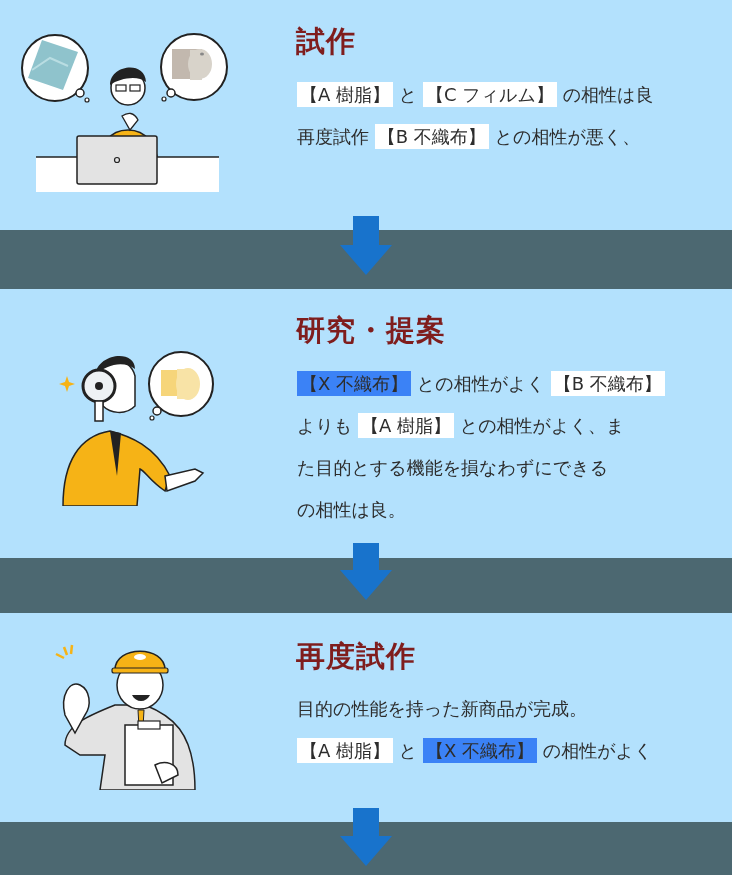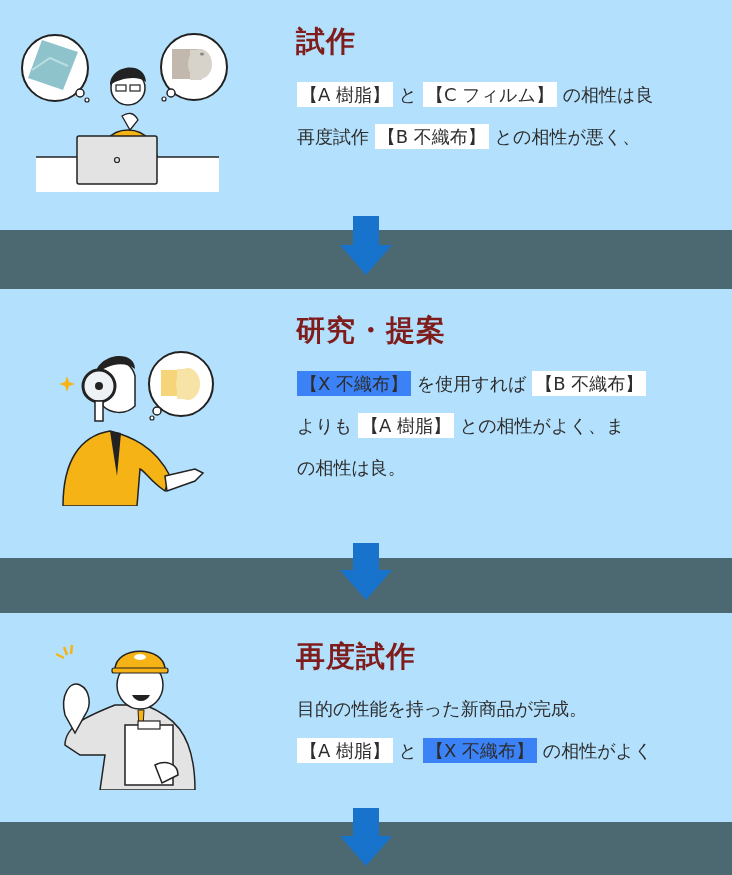--- a/index.html
+++ b/index.html
@@ -84,22 +84,23 @@
     <path d="M40,25 C42,2 80,-2 80,18 C70,10 52,12 40,25 Z" fill="#222"></path>
 
     <circle cx="44" cy="35" r="16" fill="#eef2f4" stroke="#222" stroke-width="3"></circle>
     <circle cx="44" cy="35" r="4" fill="#222"></circle>
     <rect x="40" y="50" width="8" height="20" fill="#fff" stroke="#222" stroke-width="1.5"></rect>
 
     <path d="M110,125 L140,118 L148,122 L140,130 L112,140 Z" fill="#fff" stroke="#222" stroke-width="1.5"></path>
   </svg>
   <div class="title" style="top:22px;">研究・提案</div>
   <div class="body" style="top:74px;">
-    <div><span class="hl yellow">【X 不織布】</span><span> を使用すれば </span><span class="hl white">【B 不織布】</span></div>
+    <div><span class="hl yellow">【X 不織布】</span><span> との相性がよく </span><span class="hl white">【B 不織布】</span></div>
     <div><span>よりも </span><span class="hl white">【A 樹脂】</span><span> との相性がよく、ま</span></div>
+    <div><span>た目的とする機能を損なわずにできる</span></div>
     <div><span>の相性は良。</span></div>
   </div>
 </div>
 
 <div class="band" style="top:558px;height:55px;"></div>
 <div class="arrow" style="top:543px;height:60px;">
   <div class="shaft" style="height:28px;"></div>
   <div class="head" style="top:27px;"></div>
 </div>
 

